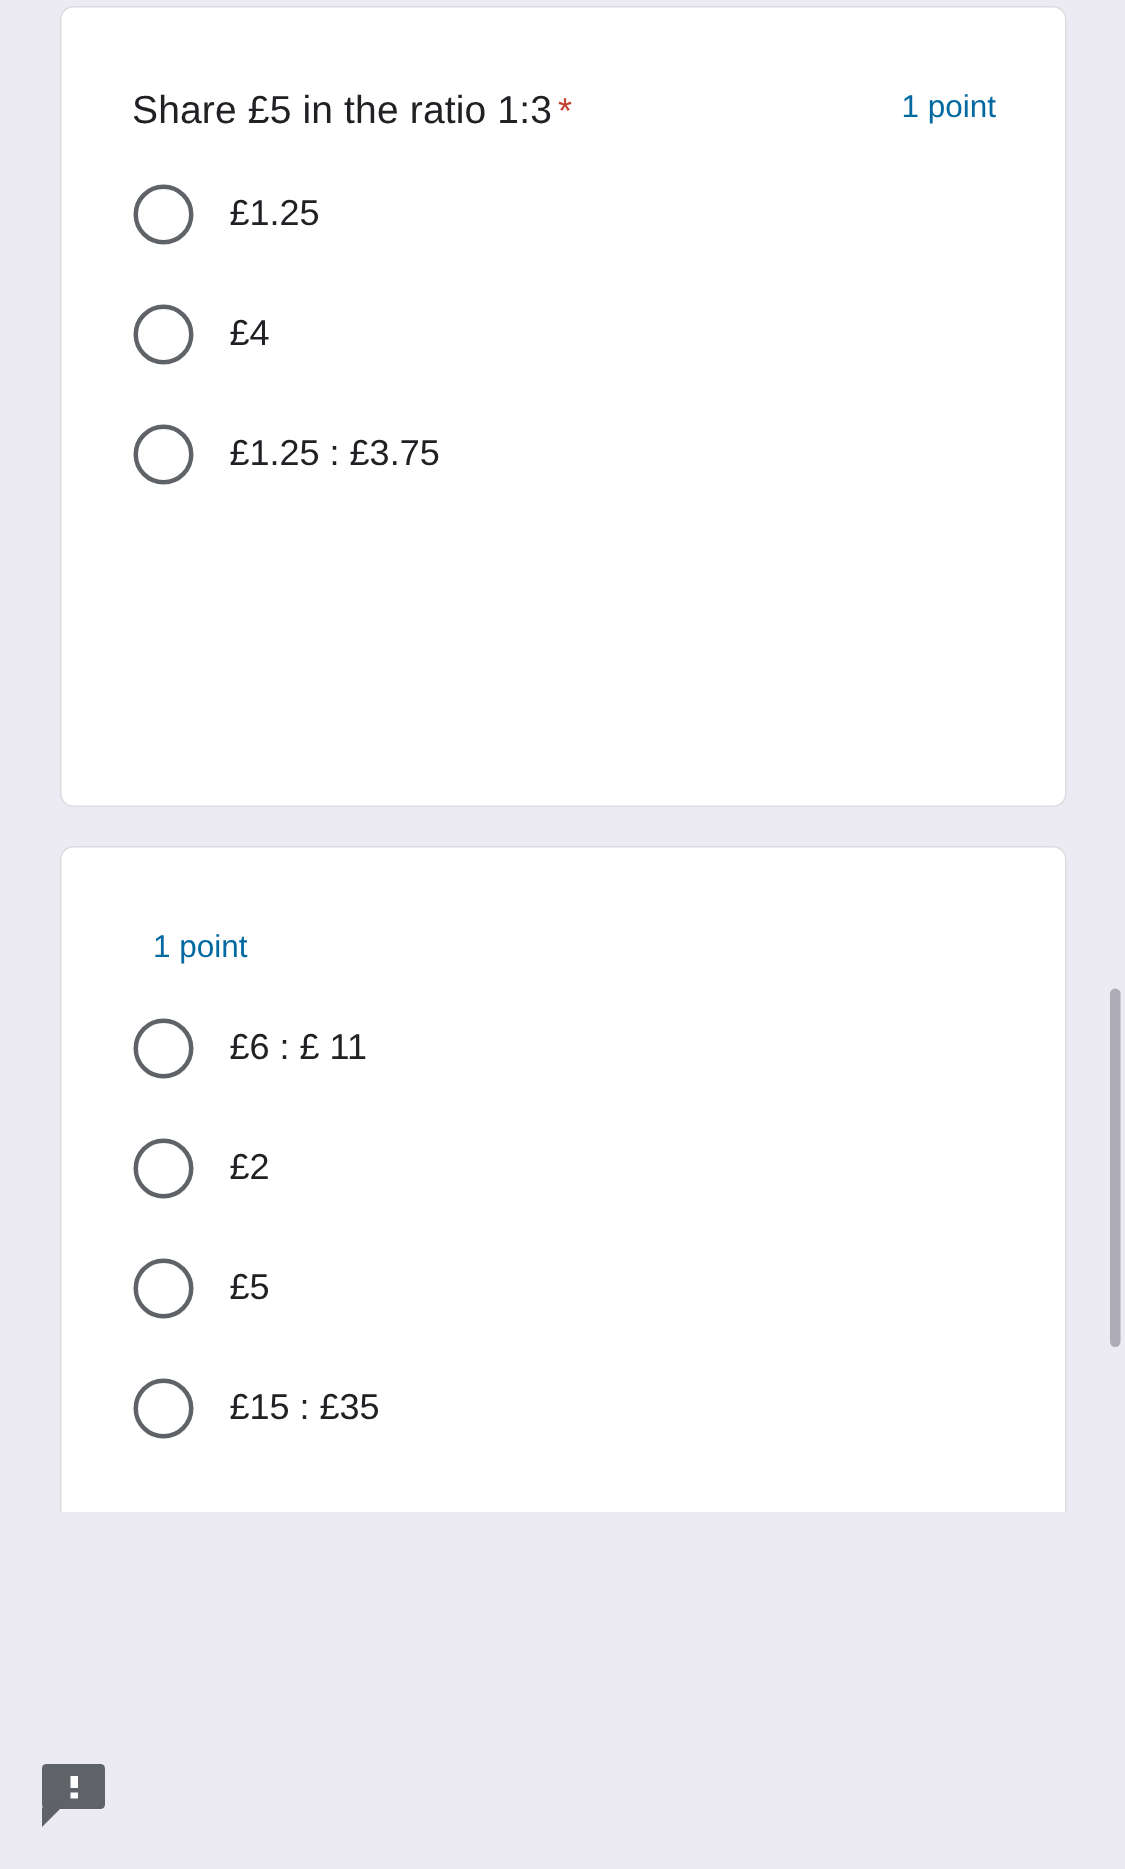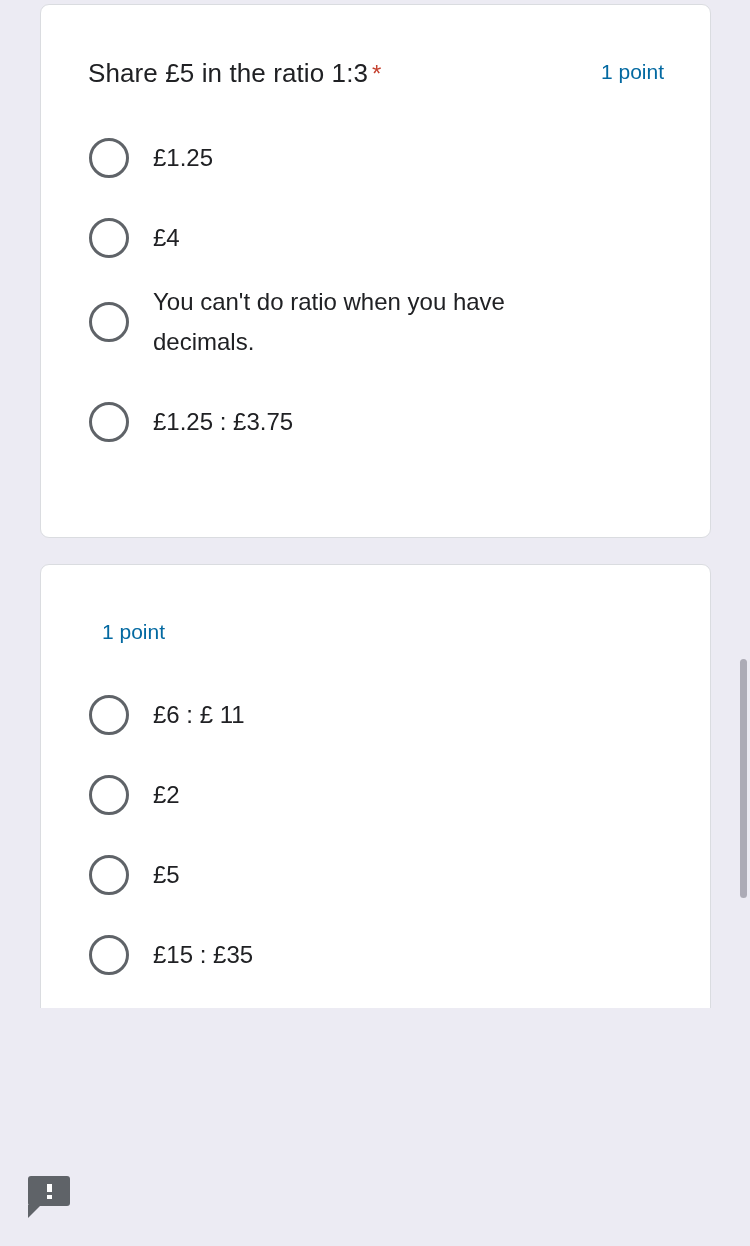--- a/index.html
+++ b/index.html
@@ -75,21 +75,21 @@
     flex: 0 0 auto;
     padding-left: 14px;
   }
 
   .options {
     margin-top: 24px;
   }
 
   .option-row {
     display: flex;
-    align-items: flex-end;
+    align-items: flex-start;
     min-height: 56px;
     margin-bottom: 24px;
   }
 
   .option-row.multiline {
     align-items: center;
   }
 
   .radio-outer {
     flex: 0 0 auto;
@@ -186,24 +186,20 @@
 
       <div class="options">
         <div class="option-row">
           <div class="radio-outer"></div>
           <div class="option-label">£1.25</div>
         </div>
         <div class="option-row">
           <div class="radio-outer"></div>
           <div class="option-label">£4</div>
         </div>
-        <div class="option-row multiline">
-          <div class="radio-outer"></div>
-          <div class="option-label">You can't do ratio when you have decimals.</div>
-        </div>
         <div class="option-row">
           <div class="radio-outer"></div>
           <div class="option-label">£1.25 : £3.75</div>
         </div>
       </div>
     </div>
   </div>
 
   <div class="question-card" id="card-2">
     <div class="card-inner">

